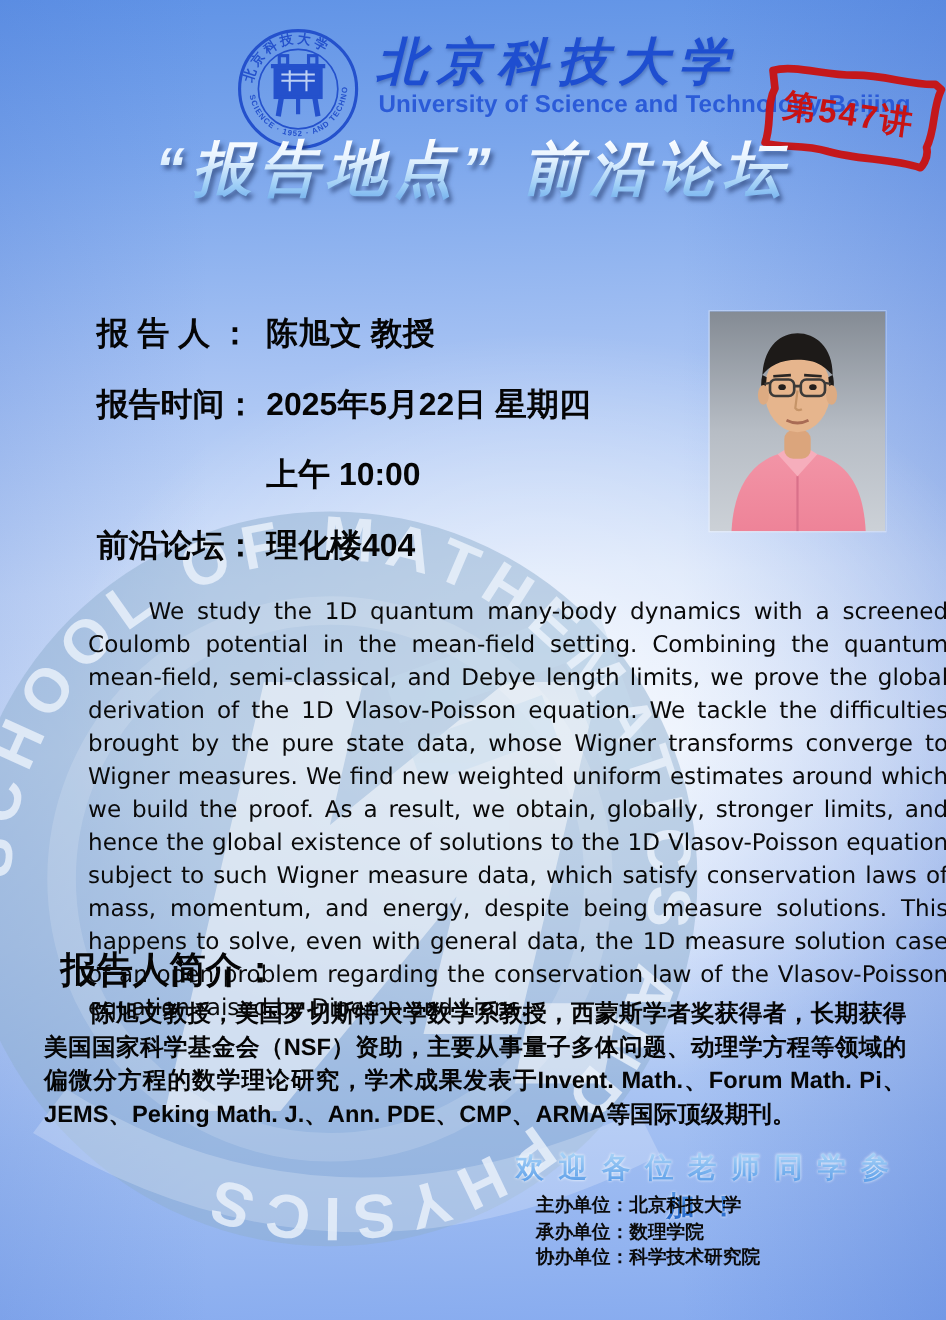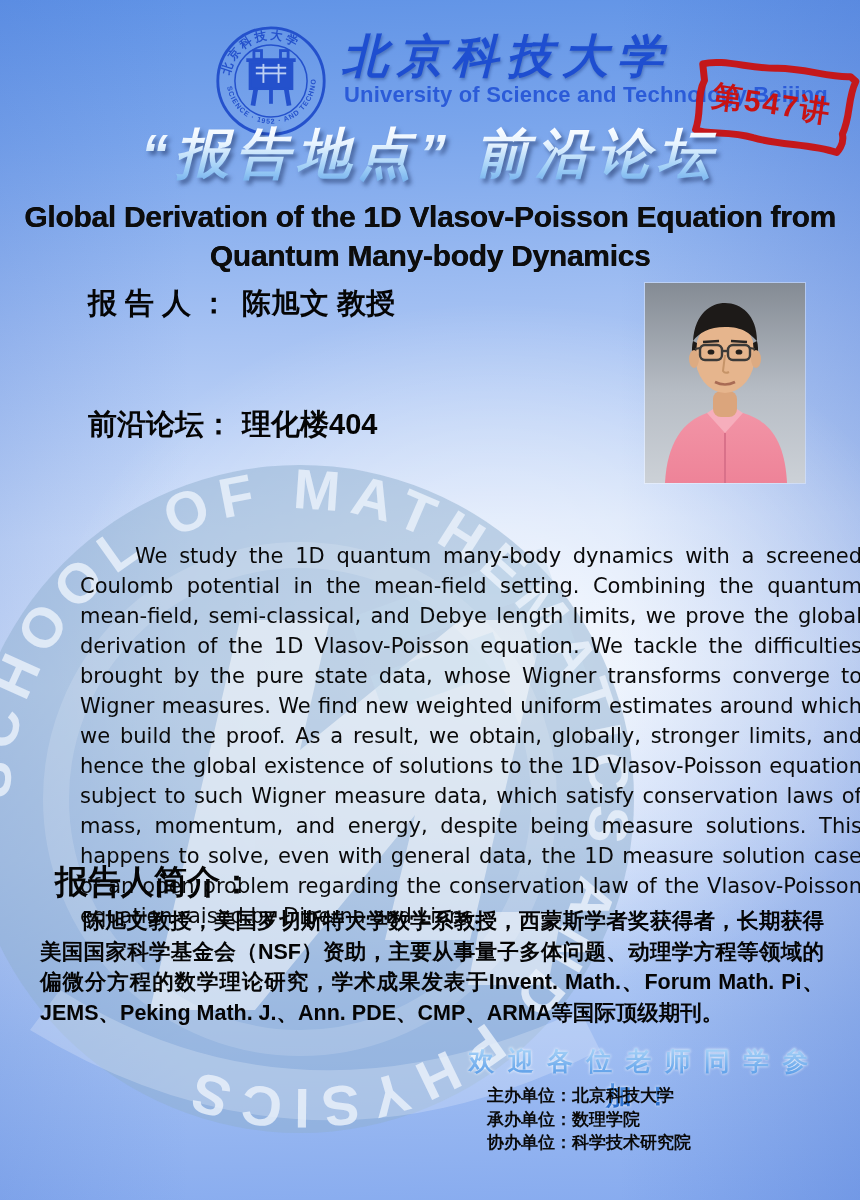--- a/index.html
+++ b/index.html
@@ -137,32 +137,33 @@
 
   <div class="abs stamp">
     <svg width="172" height="98" viewBox="0 0 172 98">
       <path d="M12,20 C30,12 60,18 86,14 C112,10 140,16 160,12 L166,16 C160,34 166,52 160,70 C164,80 157,89 157,89 C130,84 100,90 72,86 C48,82 26,90 14,86 C18,68 10,52 16,36 Z" fill="none" stroke="#c81313" stroke-width="7" stroke-linejoin="round" opacity="0.96"></path>
     </svg>
     <div class="stamp-text">第547讲</div>
   </div>
 
   <div class="abs forum-title">“报告地点” 前沿论坛</div>
 
-  <div class="abs talk-title">
-    <div>Global Derivation of the 1D Vlasov-Poisson Equation from</div>
-    <div>Quantum Many-body Dynamics</div>
-  </div>
 
   <div class="abs info">
     <div class="info-row">
       <span class="info-label">报 告 人 ：</span>
       <span>陈旭文 教授</span>
     </div>
     <div class="info-row">
+      <span class="info-label">报告时间：</span>
+      <span>2025年5月22日 星期四</span>
+    </div>
+    <div class="info-row">
       <span class="info-indent">&nbsp;</span>
+      <span>上午 10:00</span>
     </div>
     <div class="info-row">
       <span class="info-label">前沿论坛：</span>
       <span>理化楼404</span>
     </div>
   </div>
 
   <svg class="abs photo" style="left:645px;top:283px" width="160" height="200" viewBox="0 0 160 200">
     <defs>
       <linearGradient id="ph-bg" x1="0" y1="0" x2="0" y2="1">

